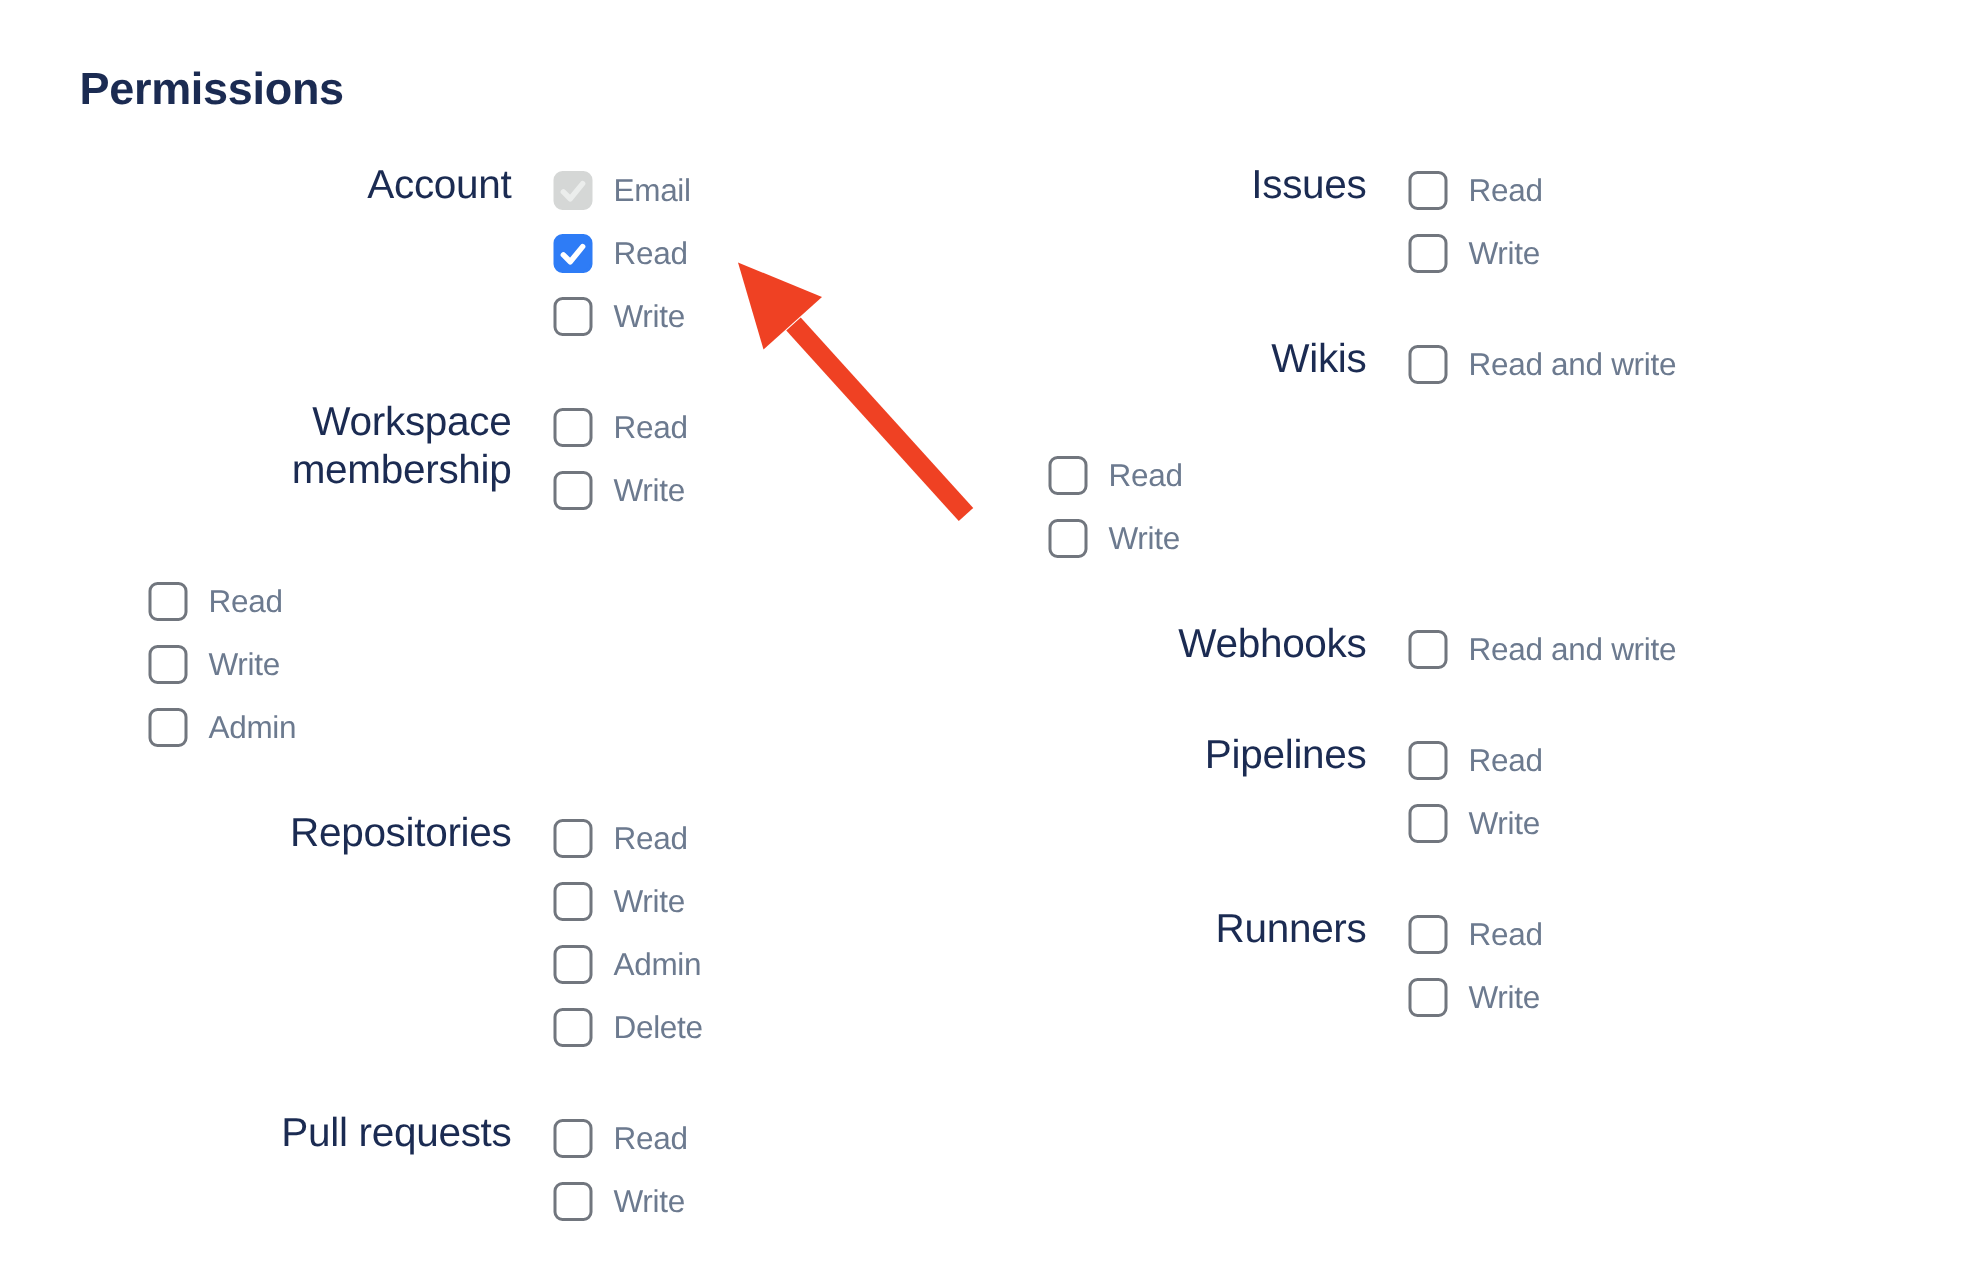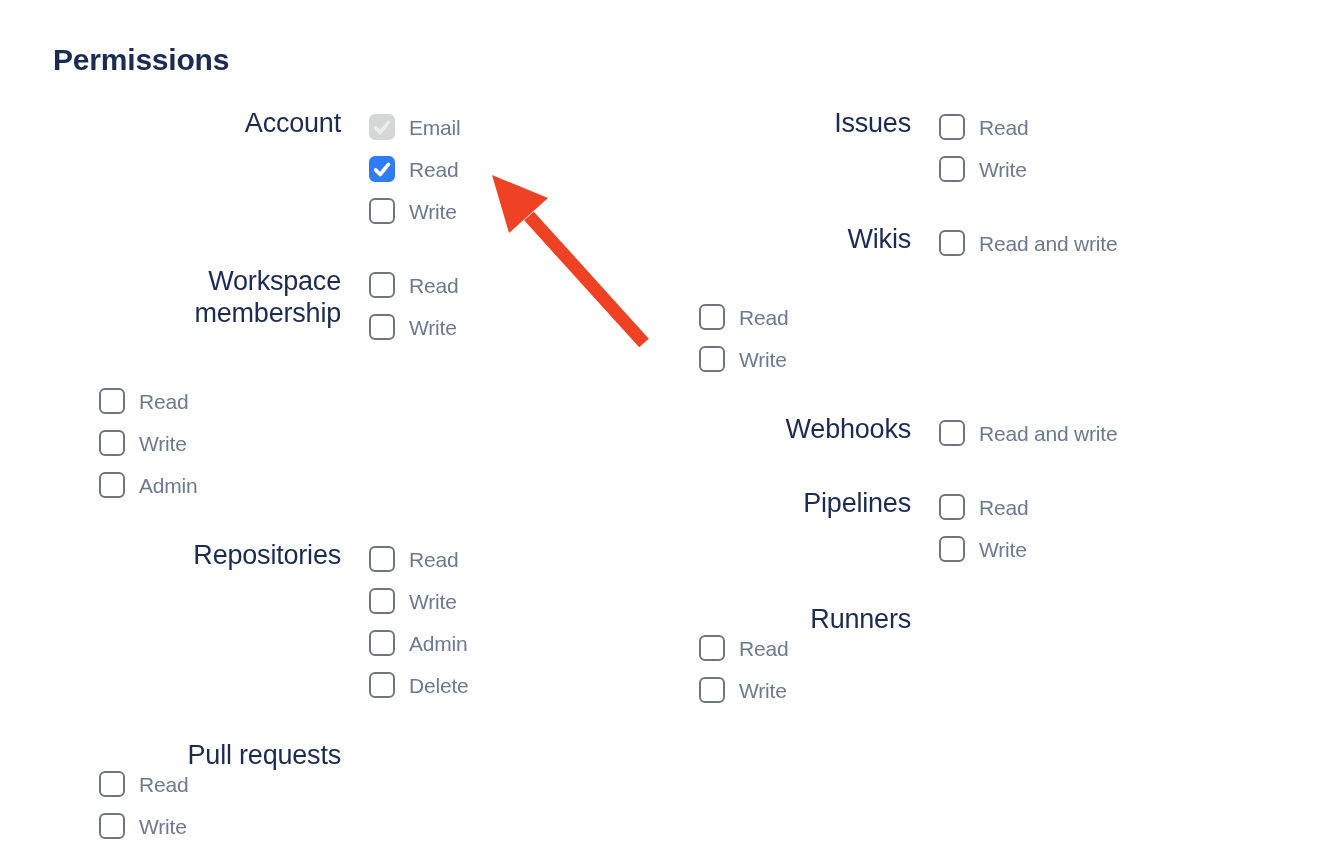--- a/index.html
+++ b/index.html
@@ -29,21 +29,21 @@
   .columns {
     position: absolute;
     left: 71px; top: 114px;
     display: flex;
     align-items: flex-start;
   }
   .column { display: flex; flex-direction: column; }
   .column-left { width: 600px; }
   .column-right { width: 640px; }
   .group { display: flex; margin-bottom: 48px; }
-  .group:last-child { margin-bottom: 0; flex-direction: column; }
+  .group:last-child { margin-bottom: 0; }
   .group-label {
     flex: 0 0 auto;
     text-align: right;
     font-size: 27px;
     font-weight: 400;
     line-height: 32px;
     letter-spacing: -0.2px;
     margin-top: -7px;
     color: var(--group-label-text, #1B2B52);
   }

